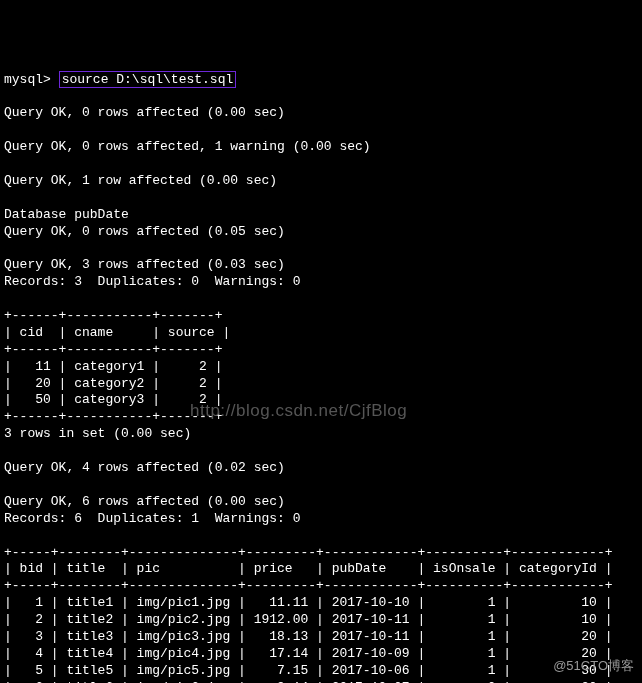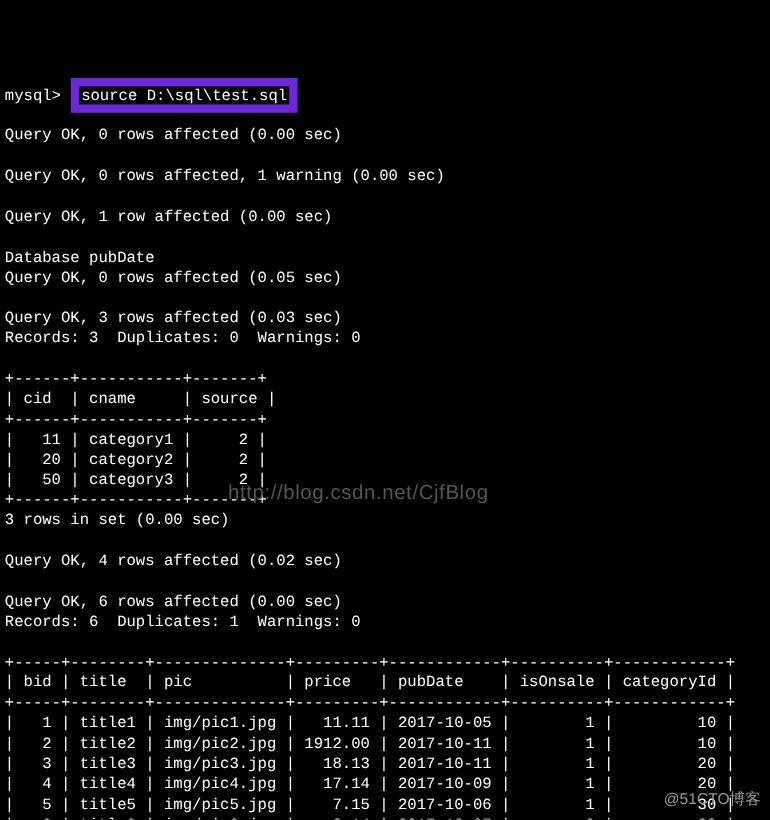--- a/index.html
+++ b/index.html
@@ -14,21 +14,21 @@
       font-size: 13px;
       line-height: 1.3;
       padding: 4px;
       width: 642px;
       height: 683px;
       overflow: hidden;
       position: relative;
       white-space: pre;
     }
     .highlight-box {
-      border: 7px solid #6d28d9;
+      border: 1px solid #6d28d9;
       display: inline;
       padding: 0 2px;
     }
     .watermark {
       position: absolute;
       top: 400px;
       left: 190px;
       color: #555;
       font-size: 17px;
       font-family: Liberation Sans, sans-serif;
@@ -79,21 +79,21 @@
 <span>3 rows in set (0.00 sec)</span>
 
 <span>Query OK, 4 rows affected (0.02 sec)</span>
 
 <span>Query OK, 6 rows affected (0.00 sec)</span>
 <span>Records: 6  Duplicates: 1  Warnings: 0</span>
 
 <span class="table-border">+-----+--------+--------------+---------+------------+----------+------------+</span>
 <span>| bid | title  | pic          | price   | pubDate    | isOnsale | categoryId |</span>
 <span class="table-border">+-----+--------+--------------+---------+------------+----------+------------+</span>
-<span>|   1 | title1 | img/pic1.jpg |   11.11 | 2017-10-05 |        1 |         10 |</span>
+<span>|   1 | title1 | img/pic1.jpg |   11.11 | 2017-10-10 |        1 |         10 |</span>
 <span>|   2 | title2 | img/pic2.jpg | 1912.00 | 2017-10-11 |        1 |         10 |</span>
 <span>|   3 | title3 | img/pic3.jpg |   18.13 | 2017-10-11 |        1 |         20 |</span>
 <span>|   4 | title4 | img/pic4.jpg |   17.14 | 2017-10-09 |        1 |         20 |</span>
 <span>|   5 | title5 | img/pic5.jpg |    7.15 | 2017-10-06 |        1 |         30 |</span>
 <span>|   6 | title6 | img/pic6.jpg |    9.14 | 2017-10-07 |        0 |         30 |</span>
 
 
 
 
 

